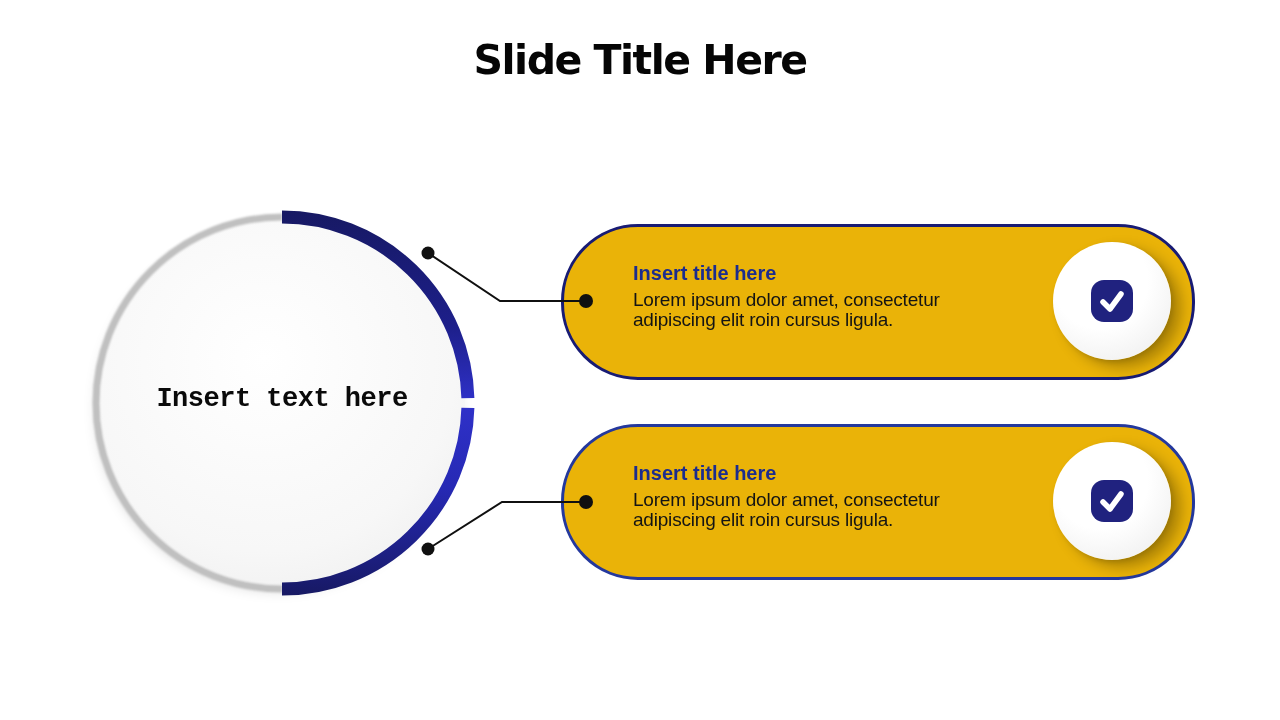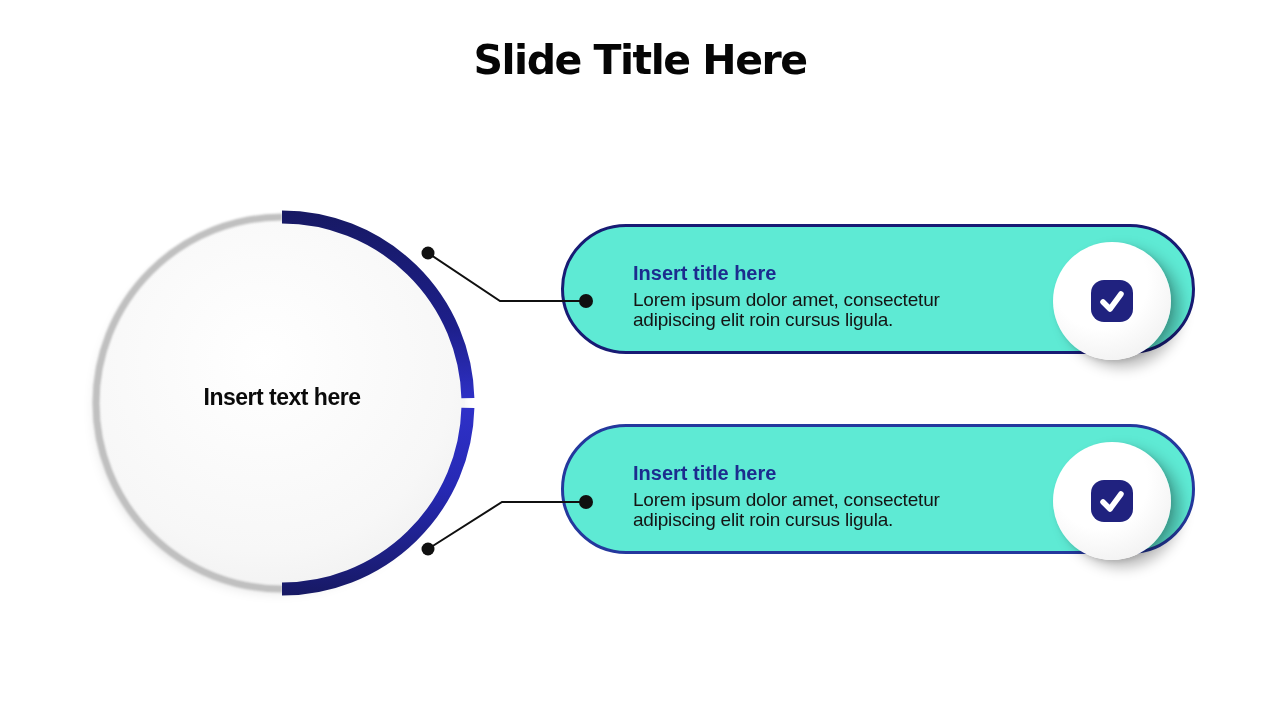--- a/index.html
+++ b/index.html
@@ -18,29 +18,29 @@
     color:#050505;
   }
 
   
   .graphic-svg { position:absolute; left:0; top:0; z-index:0; }
   .connector-svg { position:absolute; left:0; top:0; z-index:3; pointer-events:none; }
 
   .circle-label {
     position:absolute; left:107px; top:384px; width:350px; z-index:2;
     text-align:center;
-    font-family:Liberation Sans, sans-serif;
-    font-weight:bold; font-size:23px; letter-spacing:-0.5px;
+    font-family:Liberation Mono, monospace;
+    font-weight:bold; font-size:27px; letter-spacing:-0.5px;
     color:#0a0a0a;
   }
 
   
   .item-box {
-    position:absolute; left:561px; width:634px; height:130px;
-    box-sizing:border-box; background:#5eead4;
+    position:absolute; left:561px; width:634px; height:156px;
+    box-sizing:border-box; background:#eab308;
     border-radius:77px; z-index:1;
   }
   .item-box.first  { top:224px; border:3px solid #181b74; }
   .item-box.second { top:424px; border:3px solid #24389d; }
 
   .box-content { position:absolute; left:69px; top:34px; }
   .box-title {
     font-family:"Liberation Sans", sans-serif;
     font-weight:bold; font-size:20px; line-height:25px;
     color:#1c2c8e; margin:0 0 4px 0;

